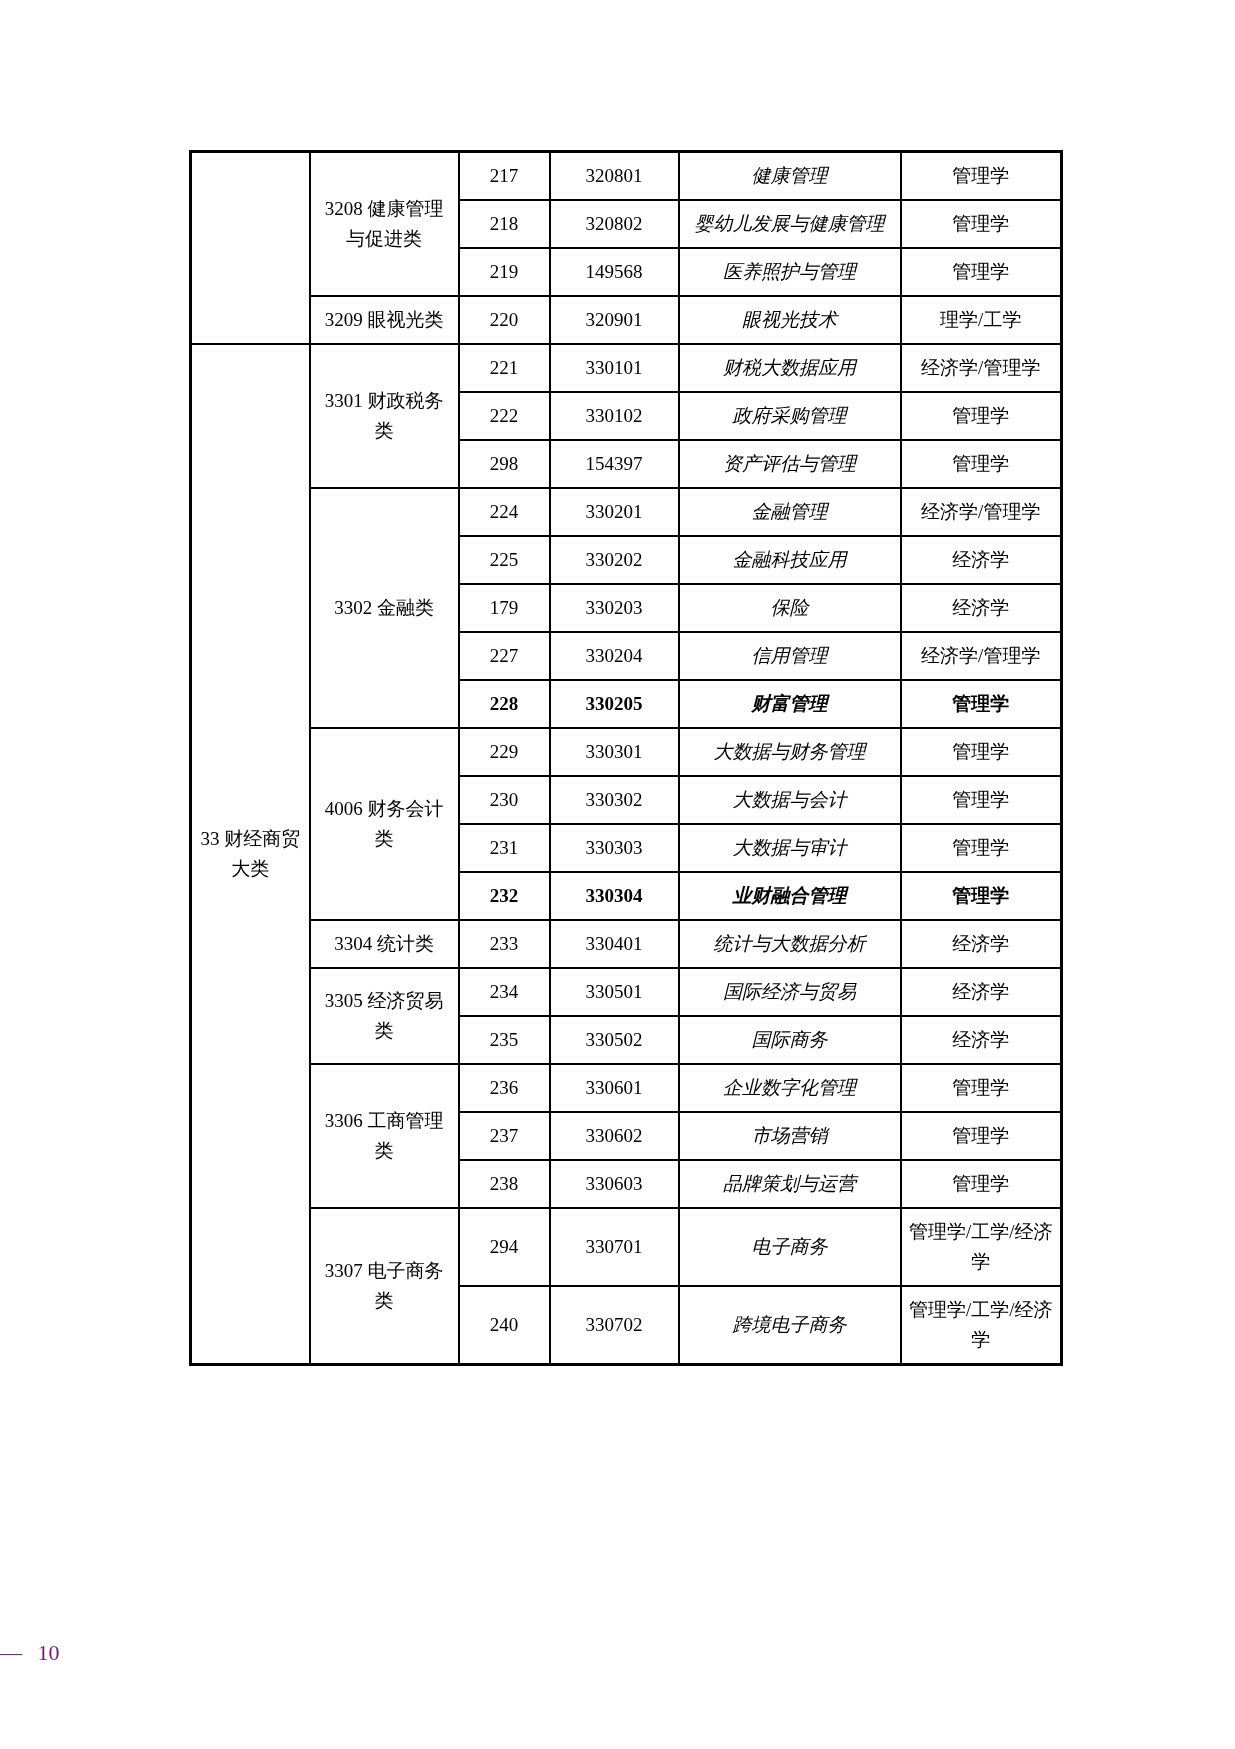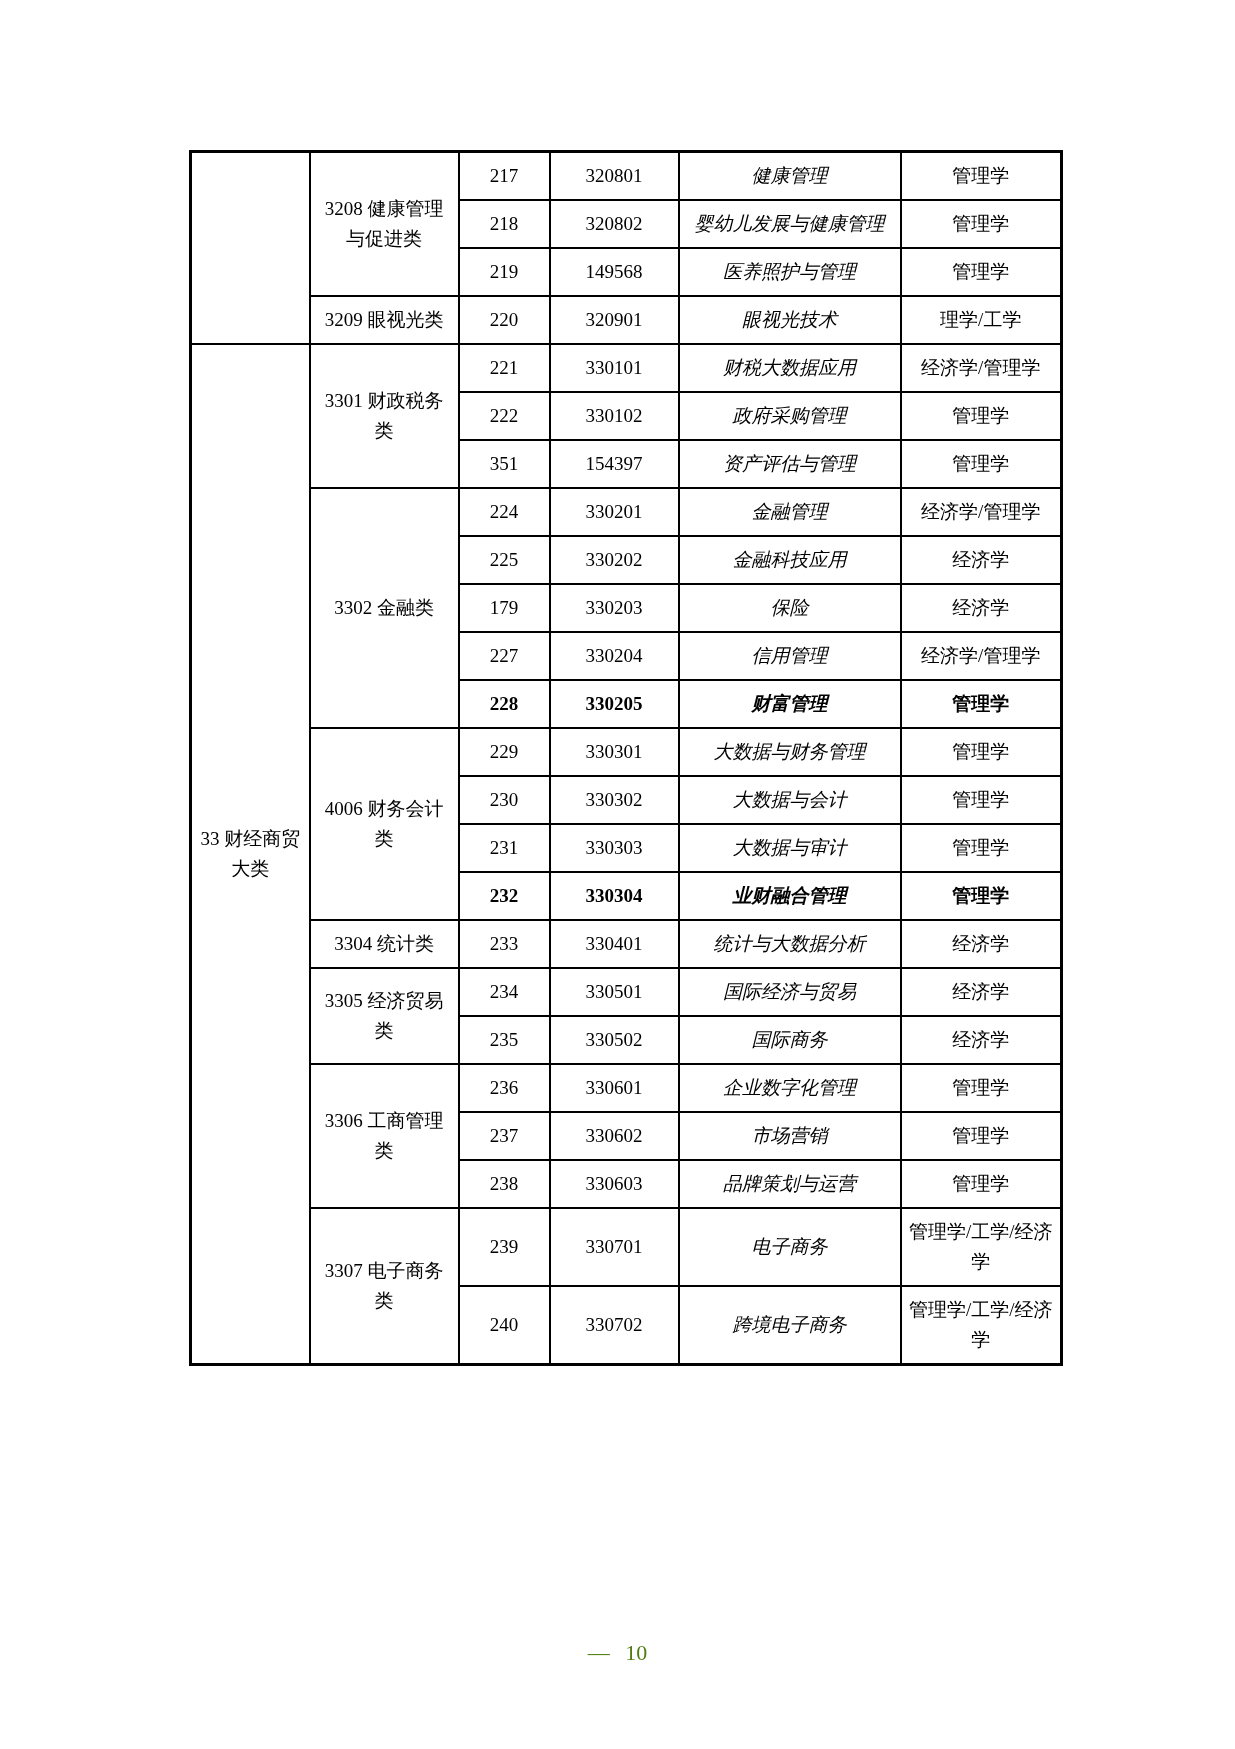--- a/index.html
+++ b/index.html
@@ -35,25 +35,25 @@
   td.category-cell    { padding: 8px 14px; }
   td.subcategory-cell { padding: 8px 24px; }
   td.name-cell        { padding: 8px 16px; font-style: italic; }
   td.degree-cell      { padding: 8px 9px; }
   tr.bold-row td      { font-weight: bold; text-align: center; }
   .page-footer {
     position: absolute;
     top: 1638px;
     left: 0;
     width: 100%;
-    text-align: center;
+    text-align: left;
     font-size: 22px;
     line-height: 30px;
     word-spacing: 10px;
-    color: #4d7c0f;
+    color: #701a75;
   }
 </style>
 </head>
 <body>
 
 <div class="page">
 
   <table class="majors-table">
     <colgroup>
       <col style="width:119px">
@@ -99,21 +99,21 @@
           <td class="name-cell">财税大数据应用</td>
           <td class="degree-cell">经济学/管理学</td>
         </tr>
         <tr>
           <td class="no-cell">222</td>
           <td class="code-cell">330102</td>
           <td class="name-cell">政府采购管理</td>
           <td class="degree-cell">管理学</td>
         </tr>
         <tr>
-          <td class="no-cell">351</td>
+          <td class="no-cell">298</td>
           <td class="code-cell">154397</td>
           <td class="name-cell">资产评估与管理</td>
           <td class="degree-cell">管理学</td>
         </tr>
         <tr>
           <td class="subcategory-cell" rowspan="5">3302 金融类</td>
           <td class="no-cell">224</td>
           <td class="code-cell">330201</td>
           <td class="name-cell">金融管理</td>
           <td class="degree-cell">经济学/管理学</td>
@@ -201,21 +201,21 @@
           <td class="degree-cell">管理学</td>
         </tr>
         <tr>
           <td class="no-cell">238</td>
           <td class="code-cell">330603</td>
           <td class="name-cell">品牌策划与运营</td>
           <td class="degree-cell">管理学</td>
         </tr>
         <tr>
           <td class="subcategory-cell" rowspan="2">3307 电子商务类</td>
-          <td class="no-cell">239</td>
+          <td class="no-cell">294</td>
           <td class="code-cell">330701</td>
           <td class="name-cell">电子商务</td>
           <td class="degree-cell">管理学/工学/经济学</td>
         </tr>
         <tr>
           <td class="no-cell">240</td>
           <td class="code-cell">330702</td>
           <td class="name-cell">跨境电子商务</td>
           <td class="degree-cell">管理学/工学/经济学</td>
         </tr>

